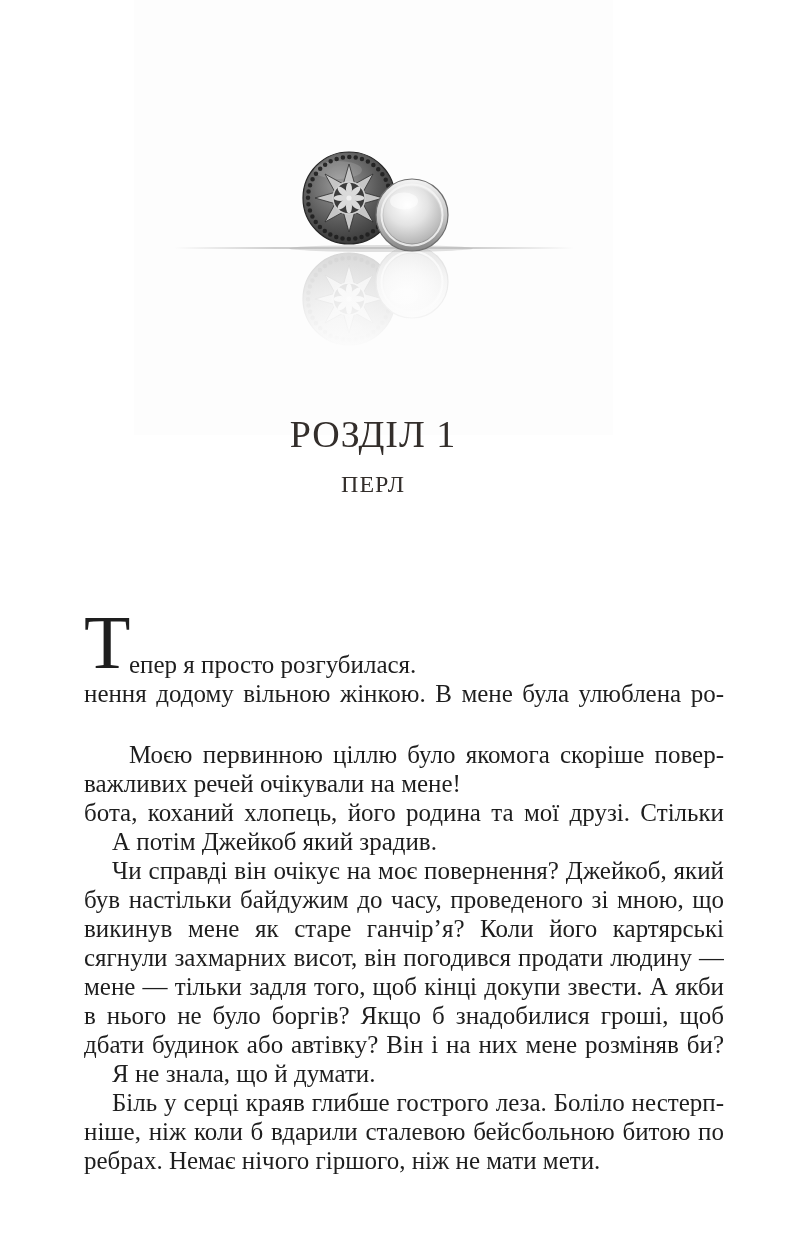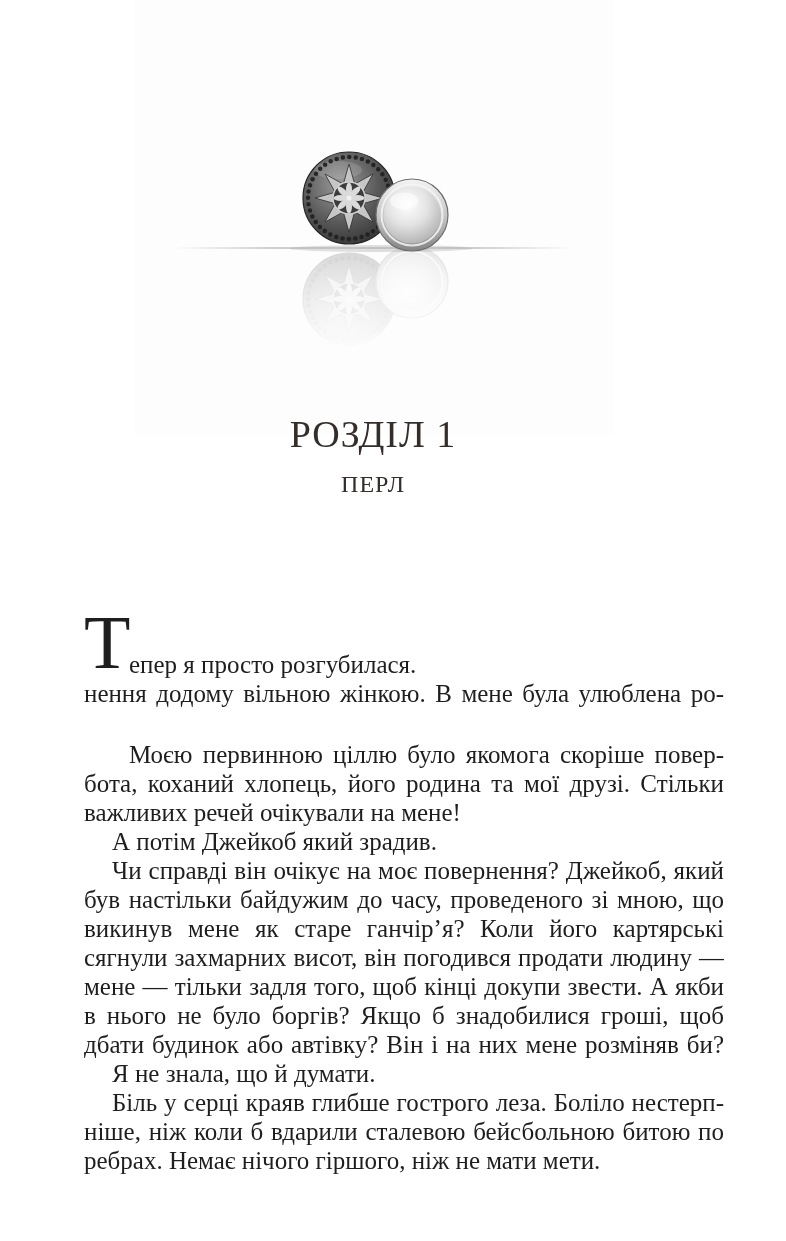--- a/index.html
+++ b/index.html
@@ -171,22 +171,22 @@
     <div class="chapter-number">РОЗДІЛ 1</div>
     <div class="chapter-title">ПЕРЛ</div>
   </div>
 
   <div class="body-text">
     <span class="dropcap">Т</span>
 
     <div class="tline l dc">епер я просто розгубилася.</div>
     <div class="tline j">нення додому вільною жінкою. В мене була улюблена ро-</div>
     <div class="tline j dc">Моєю первинною ціллю було якомога скоріше повер-</div>
+    <div class="tline l">важливих речей очікували на мене!</div>
     <div class="tline j">бота, коханий хлопець, його родина та мої друзі. Стільки</div>
-    <div class="tline l">важливих речей очікували на мене!</div>
     <div class="tline l ind">А потім Джейкоб який зрадив.</div>
     <div class="tline j ind">Чи справді він очікує на моє повернення? Джейкоб, який</div>
     <div class="tline j">був настільки байдужим до часу, проведеного зі мною, що</div>
     <div class="tline j">викинув мене як старе ганчір’я? Коли його картярські борги</div>
     <div class="tline j">сягнули захмарних висот, він погодився продати людину —</div>
     <div class="tline j">мене — тільки задля того, щоб кінці докупи звести. А якби</div>
     <div class="tline j">в нього не було боргів? Якщо б знадобилися гроші, щоб при-</div>
     <div class="tline j">дбати будинок або автівку? Він і на них мене розміняв би?</div>
     <div class="tline l ind">Я не знала, що й думати.</div>
     <div class="tline j ind">Біль у серці краяв глибше гострого леза. Боліло нестерп-</div>

